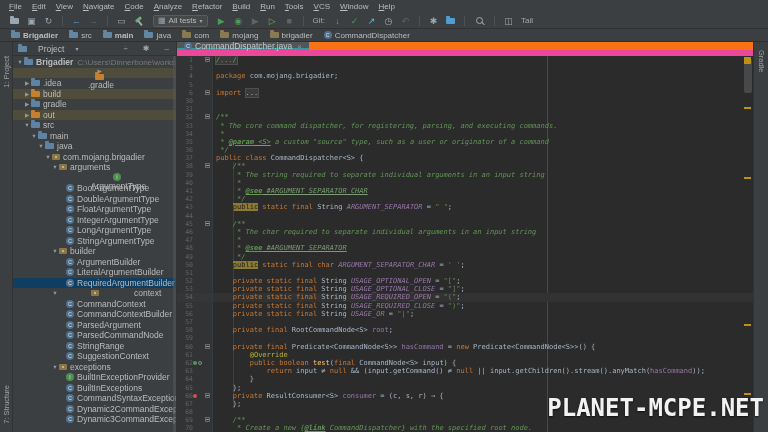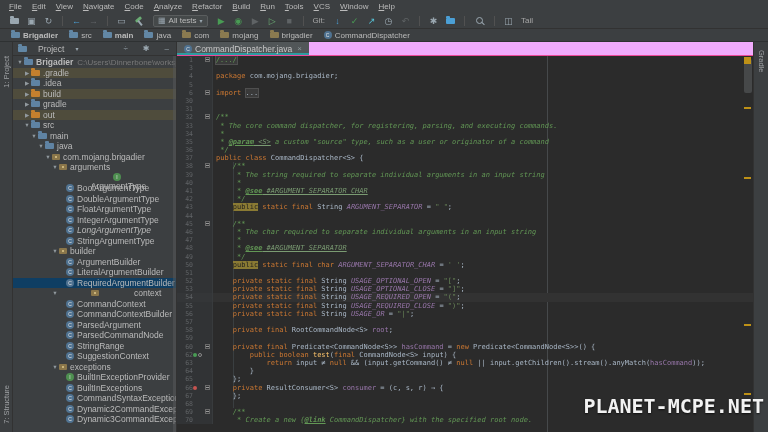--- a/index.html
+++ b/index.html
@@ -50,21 +50,21 @@
   .trow{height:10.5px;display:flex;align-items:center;font-size:8.5px;white-space:nowrap;width:100%}
   .trow .arrow{width:8px;font-size:5.5px;color:#91999e;text-align:center;flex:none}
   .trow .lbl{margin-left:3px}
   .trow .path{color:#787878;margin-left:4px;font-size:8px}
   .sel{background:#0f3e63}
   .tint{background:rgba(130,112,52,.28)}
   .tree-sb{position:absolute;right:0;top:0;width:3px;height:100%;background:#55585a;opacity:.55}
 
   
   .editor{flex:1;display:flex;flex-direction:column;min-width:0;background:#2b2b2b}
-  .tabbar{height:14px;background:#f0abfc;display:flex;border-bottom:1px solid #ec4899;flex:none}
+  .tabbar{height:14px;background:#f97316;display:flex;border-bottom:6px solid #ec4899;flex:none}
   .tab{display:flex;align-items:center;gap:3px;padding:0 7px;background:#515658;font-size:8.5px;color:#c8c8c8;box-shadow:inset 0 -2px 0 #2d9ca0}
   .tab-close{color:#8b9698;font-size:8px;margin-left:2px}
   .code-area{flex:1;position:relative;font-family:"DejaVu Sans Mono",monospace;font-size:7px;line-height:8.2px;overflow:hidden}
   .cline{display:flex;height:8.2px;white-space:pre;position:relative;z-index:2}
   .cline.caret{background:#323232}
   .gutter{width:36px;flex:none;background:#313335;display:flex;border-right:1px solid #383b3d}
   .caret .gutter{background:#343638}
   .lnum{width:16px;text-align:right;color:#606366;font-size:6.5px;flex:none}
   .gicons{width:11px;flex:none;position:relative}
   .gi{position:absolute;width:4px;height:4px;border-radius:50%;top:2px}
@@ -88,21 +88,21 @@
   .a{color:#bbb529}
   .m{color:#ffc66d}
   .fold{background:#3a3a3a;box-shadow:0 0 0 1px #4f4f4f}
 
   .iguide{position:absolute;width:1px;background:#3a3f41;z-index:1}
   .mguide{position:absolute;top:0;bottom:0;width:1px;background:#46494b;z-index:1}
   .emark{position:absolute;right:2px;width:7px;height:2px;background:#be9117;z-index:3}
   .esquare{position:absolute;right:2px;top:1px;width:7px;height:7px;background:#be9117;z-index:3}
   .ethumb{position:absolute;right:1px;top:3px;width:8px;height:34px;background:#595c5e;opacity:.6;border-radius:2px;z-index:3}
 
-  .watermark{position:absolute;top:394px;right:4px;font-family:"DejaVu Sans Mono",monospace;font-weight:bold;font-size:20px;color:#f2f2f2;text-shadow:0 1px 2px rgba(0,0,0,.65);z-index:50}
+  .watermark{position:absolute;top:394px;right:4px;font-family:"DejaVu Sans Mono",monospace;font-weight:bold;font-size:24px;color:#f2f2f2;text-shadow:0 1px 2px rgba(0,0,0,.65);z-index:50}
 </style>
 </head>
 <body>
 
 <div class="menubar" id="menubar">
     <span class="menu-item"><u>F</u>ile</span>
     <span class="menu-item"><u>E</u>dit</span>
     <span class="menu-item"><u>V</u>iew</span>
     <span class="menu-item"><u>N</u>avigate</span>
     <span class="menu-item"><u>C</u>ode</span>
@@ -202,21 +202,21 @@
       <span class="hdr-btn">✱</span>
       <span class="hdr-btn">–</span>
     </div>
     <div class="tree" id="tree">
         <div class="trow" style="padding-left: 3px;">
           <span class="arrow">▼</span>
           <span class="fi" style="background: rgb(95, 131, 163);"></span>
           <span class="lbl" style="font-weight: bold;">Brigadier</span>
           <span class="path">C:\Users\Dinnerbone\workspace\Mineb</span>
         </div>
-        <div class="trow tint" style="padding-left: 10px;">
+        <div class="trow tint" style="padding-left: 10px; flex-direction: column;">
           <span class="arrow">▶</span>
           <span class="fi" style="background: rgb(196, 128, 46);"></span>
           <span class="lbl">.gradle</span>
         </div>
         <div class="trow" style="padding-left: 10px;">
           <span class="arrow">▶</span>
           <span class="fi" style="background: rgb(95, 131, 163);"></span>
           <span class="lbl">.idea</span>
         </div>
         <div class="trow tint" style="padding-left: 10px;">
@@ -277,21 +277,21 @@
         <div class="trow" style="padding-left: 45px;">
           <span class="arrow"></span>
           <span class="ci cls-i">C</span>
           <span class="lbl">FloatArgumentType</span>
         </div>
         <div class="trow" style="padding-left: 45px;">
           <span class="arrow"></span>
           <span class="ci cls-i">C</span>
           <span class="lbl">IntegerArgumentType</span>
         </div>
-        <div class="trow" style="padding-left: 45px; font-style: italic;">
+        <div class="trow" style="padding-left: 45px;">
           <span class="arrow"></span>
           <span class="ci cls-i">C</span>
           <span class="lbl">LongArgumentType</span>
         </div>
         <div class="trow" style="padding-left: 45px; align-items: center;">
           <span class="arrow"></span>
           <span class="ci cls-i">C</span>
           <span class="lbl">StringArgumentType</span>
         </div>
         <div class="trow" style="padding-left: 38px;">
@@ -421,20 +421,21 @@
         <div class="cline"><span class="gutter"><span class="lnum">51</span><span class="gicons"></span><span class="foldcol"></span></span><span class="ctext"></span></div>
         <div class="cline"><span class="gutter"><span class="lnum">52</span><span class="gicons"></span><span class="foldcol"></span></span><span class="ctext"><span class="k">    private static final </span><span class="d">String </span><span class="cst">USAGE_OPTIONAL_OPEN</span><span class="d"> = </span><span class="str">"["</span><span class="d">;</span></span></div>
         <div class="cline"><span class="gutter"><span class="lnum">53</span><span class="gicons"></span><span class="foldcol"></span></span><span class="ctext"><span class="k">    private static final </span><span class="d">String </span><span class="cst">USAGE_OPTIONAL_CLOSE</span><span class="d"> = </span><span class="str">"]"</span><span class="d">;</span></span></div>
         <div class="cline caret"><span class="gutter"><span class="lnum">54</span><span class="gicons"></span><span class="foldcol"></span></span><span class="ctext"><span class="k">    private static final </span><span class="d">String </span><span class="cst">USAGE_REQUIRED_OPEN</span><span class="d"> = </span><span class="str">"("</span><span class="d">;</span></span></div>
         <div class="cline"><span class="gutter"><span class="lnum">55</span><span class="gicons"></span><span class="foldcol"></span></span><span class="ctext"><span class="k">    private static final </span><span class="d">String </span><span class="cst">USAGE_REQUIRED_CLOSE</span><span class="d"> = </span><span class="str">")"</span><span class="d">;</span></span></div>
         <div class="cline"><span class="gutter"><span class="lnum">56</span><span class="gicons"></span><span class="foldcol"></span></span><span class="ctext"><span class="k">    private static final </span><span class="d">String </span><span class="cst">USAGE_OR</span><span class="d"> = </span><span class="str">"|"</span><span class="d">;</span></span></div>
         <div class="cline"><span class="gutter"><span class="lnum">57</span><span class="gicons"></span><span class="foldcol"></span></span><span class="ctext"></span></div>
         <div class="cline"><span class="gutter"><span class="lnum">58</span><span class="gicons"></span><span class="foldcol"></span></span><span class="ctext"><span class="k">    private final </span><span class="d">RootCommandNode&lt;S&gt; </span><span class="fld">root</span><span class="d">;</span></span></div>
         <div class="cline"><span class="gutter"><span class="lnum">59</span><span class="gicons"></span><span class="foldcol"></span></span><span class="ctext"></span></div>
         <div class="cline"><span class="gutter"><span class="lnum">60</span><span class="gicons"></span><span class="foldcol"><span class="fbox"></span></span></span><span class="ctext"><span class="k">    private final </span><span class="d">Predicate&lt;CommandNode&lt;S&gt;&gt; </span><span class="fld">hasCommand</span><span class="d"> = </span><span class="k">new </span><span class="d">Predicate&lt;CommandNode&lt;S&gt;&gt;() {</span></span></div>
+        <div class="cline"><span class="gutter"><span class="lnum">61</span><span class="gicons"></span><span class="foldcol"></span></span><span class="ctext"><span class="a">        @Override</span></span></div>
         <div class="cline"><span class="gutter"><span class="lnum">62</span><span class="gicons"><span class="gi g1"></span><span class="gi g2"></span></span><span class="foldcol"></span></span><span class="ctext"><span class="k">        public boolean </span><span class="m">test</span><span class="d">(</span><span class="k">final </span><span class="d">CommandNode&lt;S&gt; input) {</span></span></div>
         <div class="cline"><span class="gutter"><span class="lnum">63</span><span class="gicons"></span><span class="foldcol"></span></span><span class="ctext"><span class="k">            return </span><span class="d">input ≠ </span><span class="k">null</span><span class="d"> &amp;&amp; (input.getCommand() ≠ </span><span class="k">null</span><span class="d"> || input.getChildren().stream().anyMatch(</span><span class="fld">hasCommand</span><span class="d">));</span></span></div>
         <div class="cline"><span class="gutter"><span class="lnum">64</span><span class="gicons"></span><span class="foldcol"></span></span><span class="ctext"><span class="d">        }</span></span></div>
         <div class="cline"><span class="gutter"><span class="lnum">65</span><span class="gicons"></span><span class="foldcol"></span></span><span class="ctext"><span class="d">    };</span></span></div>
         <div class="cline"><span class="gutter"><span class="lnum">66</span><span class="gicons"><span class="gi gr"></span></span><span class="foldcol"><span class="fbox"></span></span></span><span class="ctext"><span class="k">    private </span><span class="d">ResultConsumer&lt;S&gt; </span><span class="fld">consumer</span><span class="d"> = (c, s, r) → {</span></span></div>
         <div class="cline"><span class="gutter"><span class="lnum">67</span><span class="gicons"></span><span class="foldcol"></span></span><span class="ctext"><span class="d">    };</span></span></div>
         <div class="cline"><span class="gutter"><span class="lnum">68</span><span class="gicons"></span><span class="foldcol"></span></span><span class="ctext"></span></div>
         <div class="cline"><span class="gutter"><span class="lnum">69</span><span class="gicons"></span><span class="foldcol"><span class="fbox"></span></span></span><span class="ctext"><span class="c">    /**</span></span></div>
         <div class="cline"><span class="gutter"><span class="lnum">70</span><span class="gicons"></span><span class="foldcol"></span></span><span class="ctext"><span class="c">     * Create a new {</span><span class="ct">@link</span><span class="c"> CommandDispatcher} with the specified root node.</span></span></div>
         <div class="iguide" style="left: 56px; top: 106px; height: 246px;"></div>

